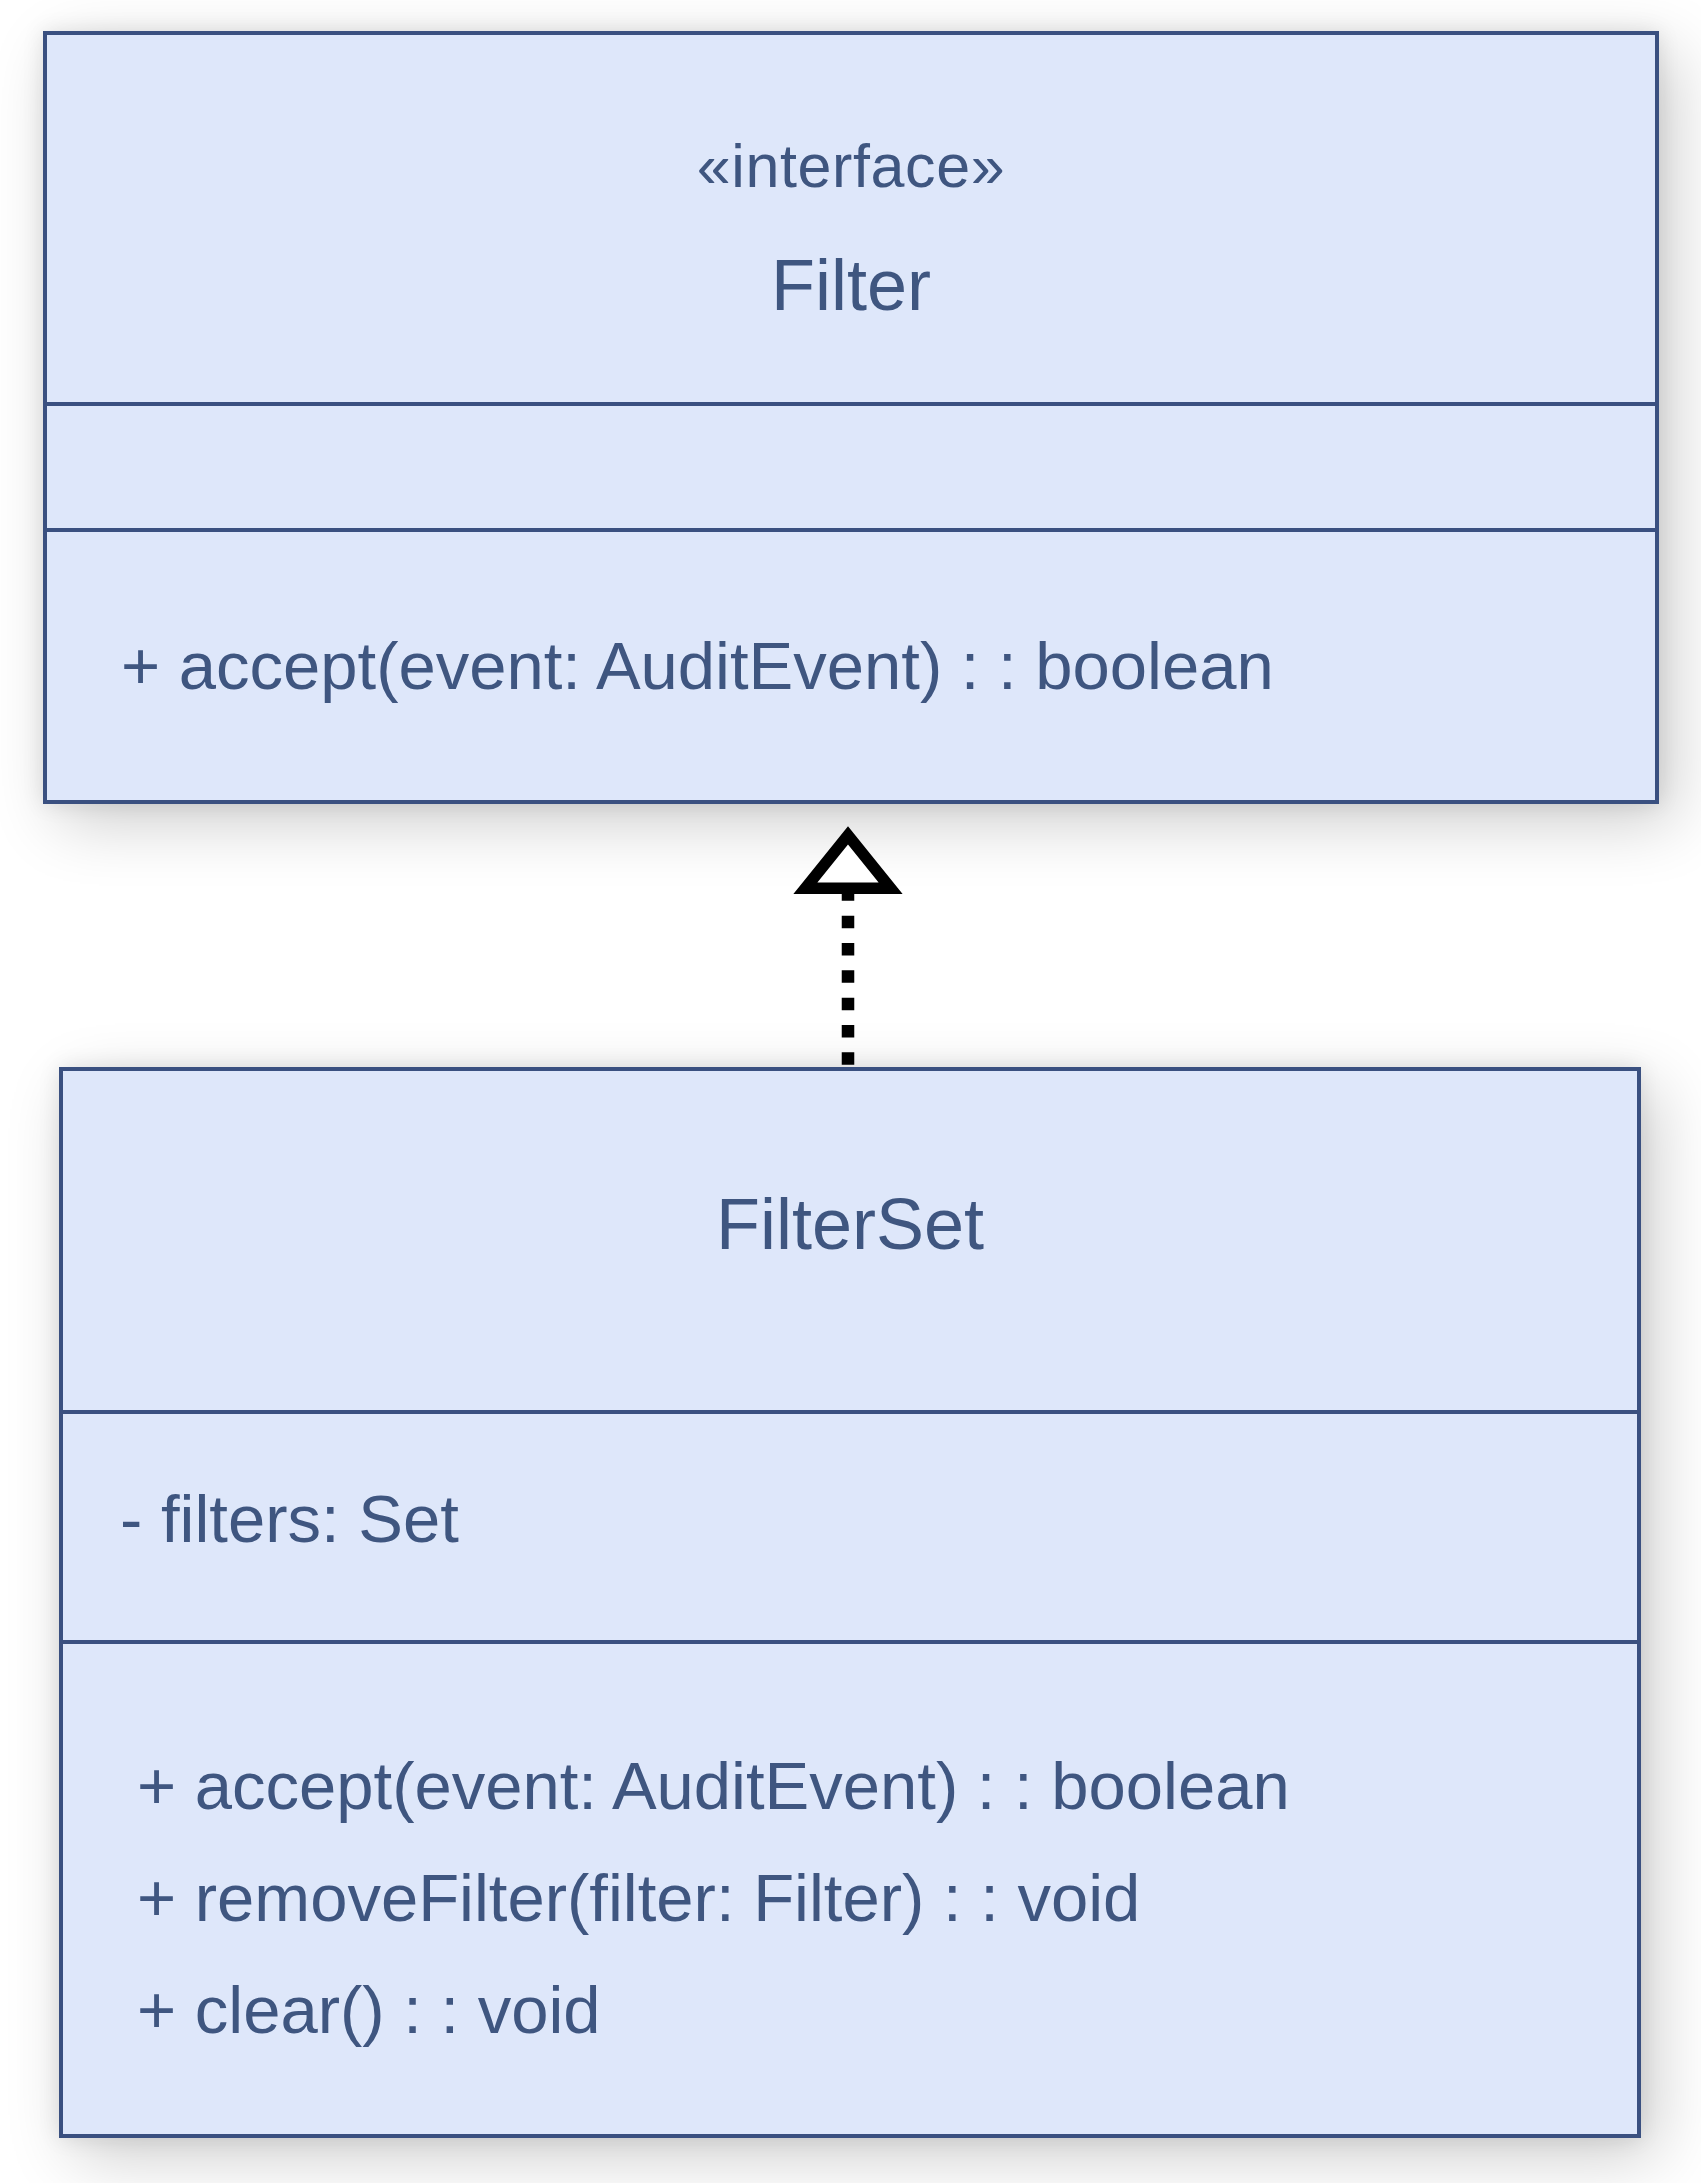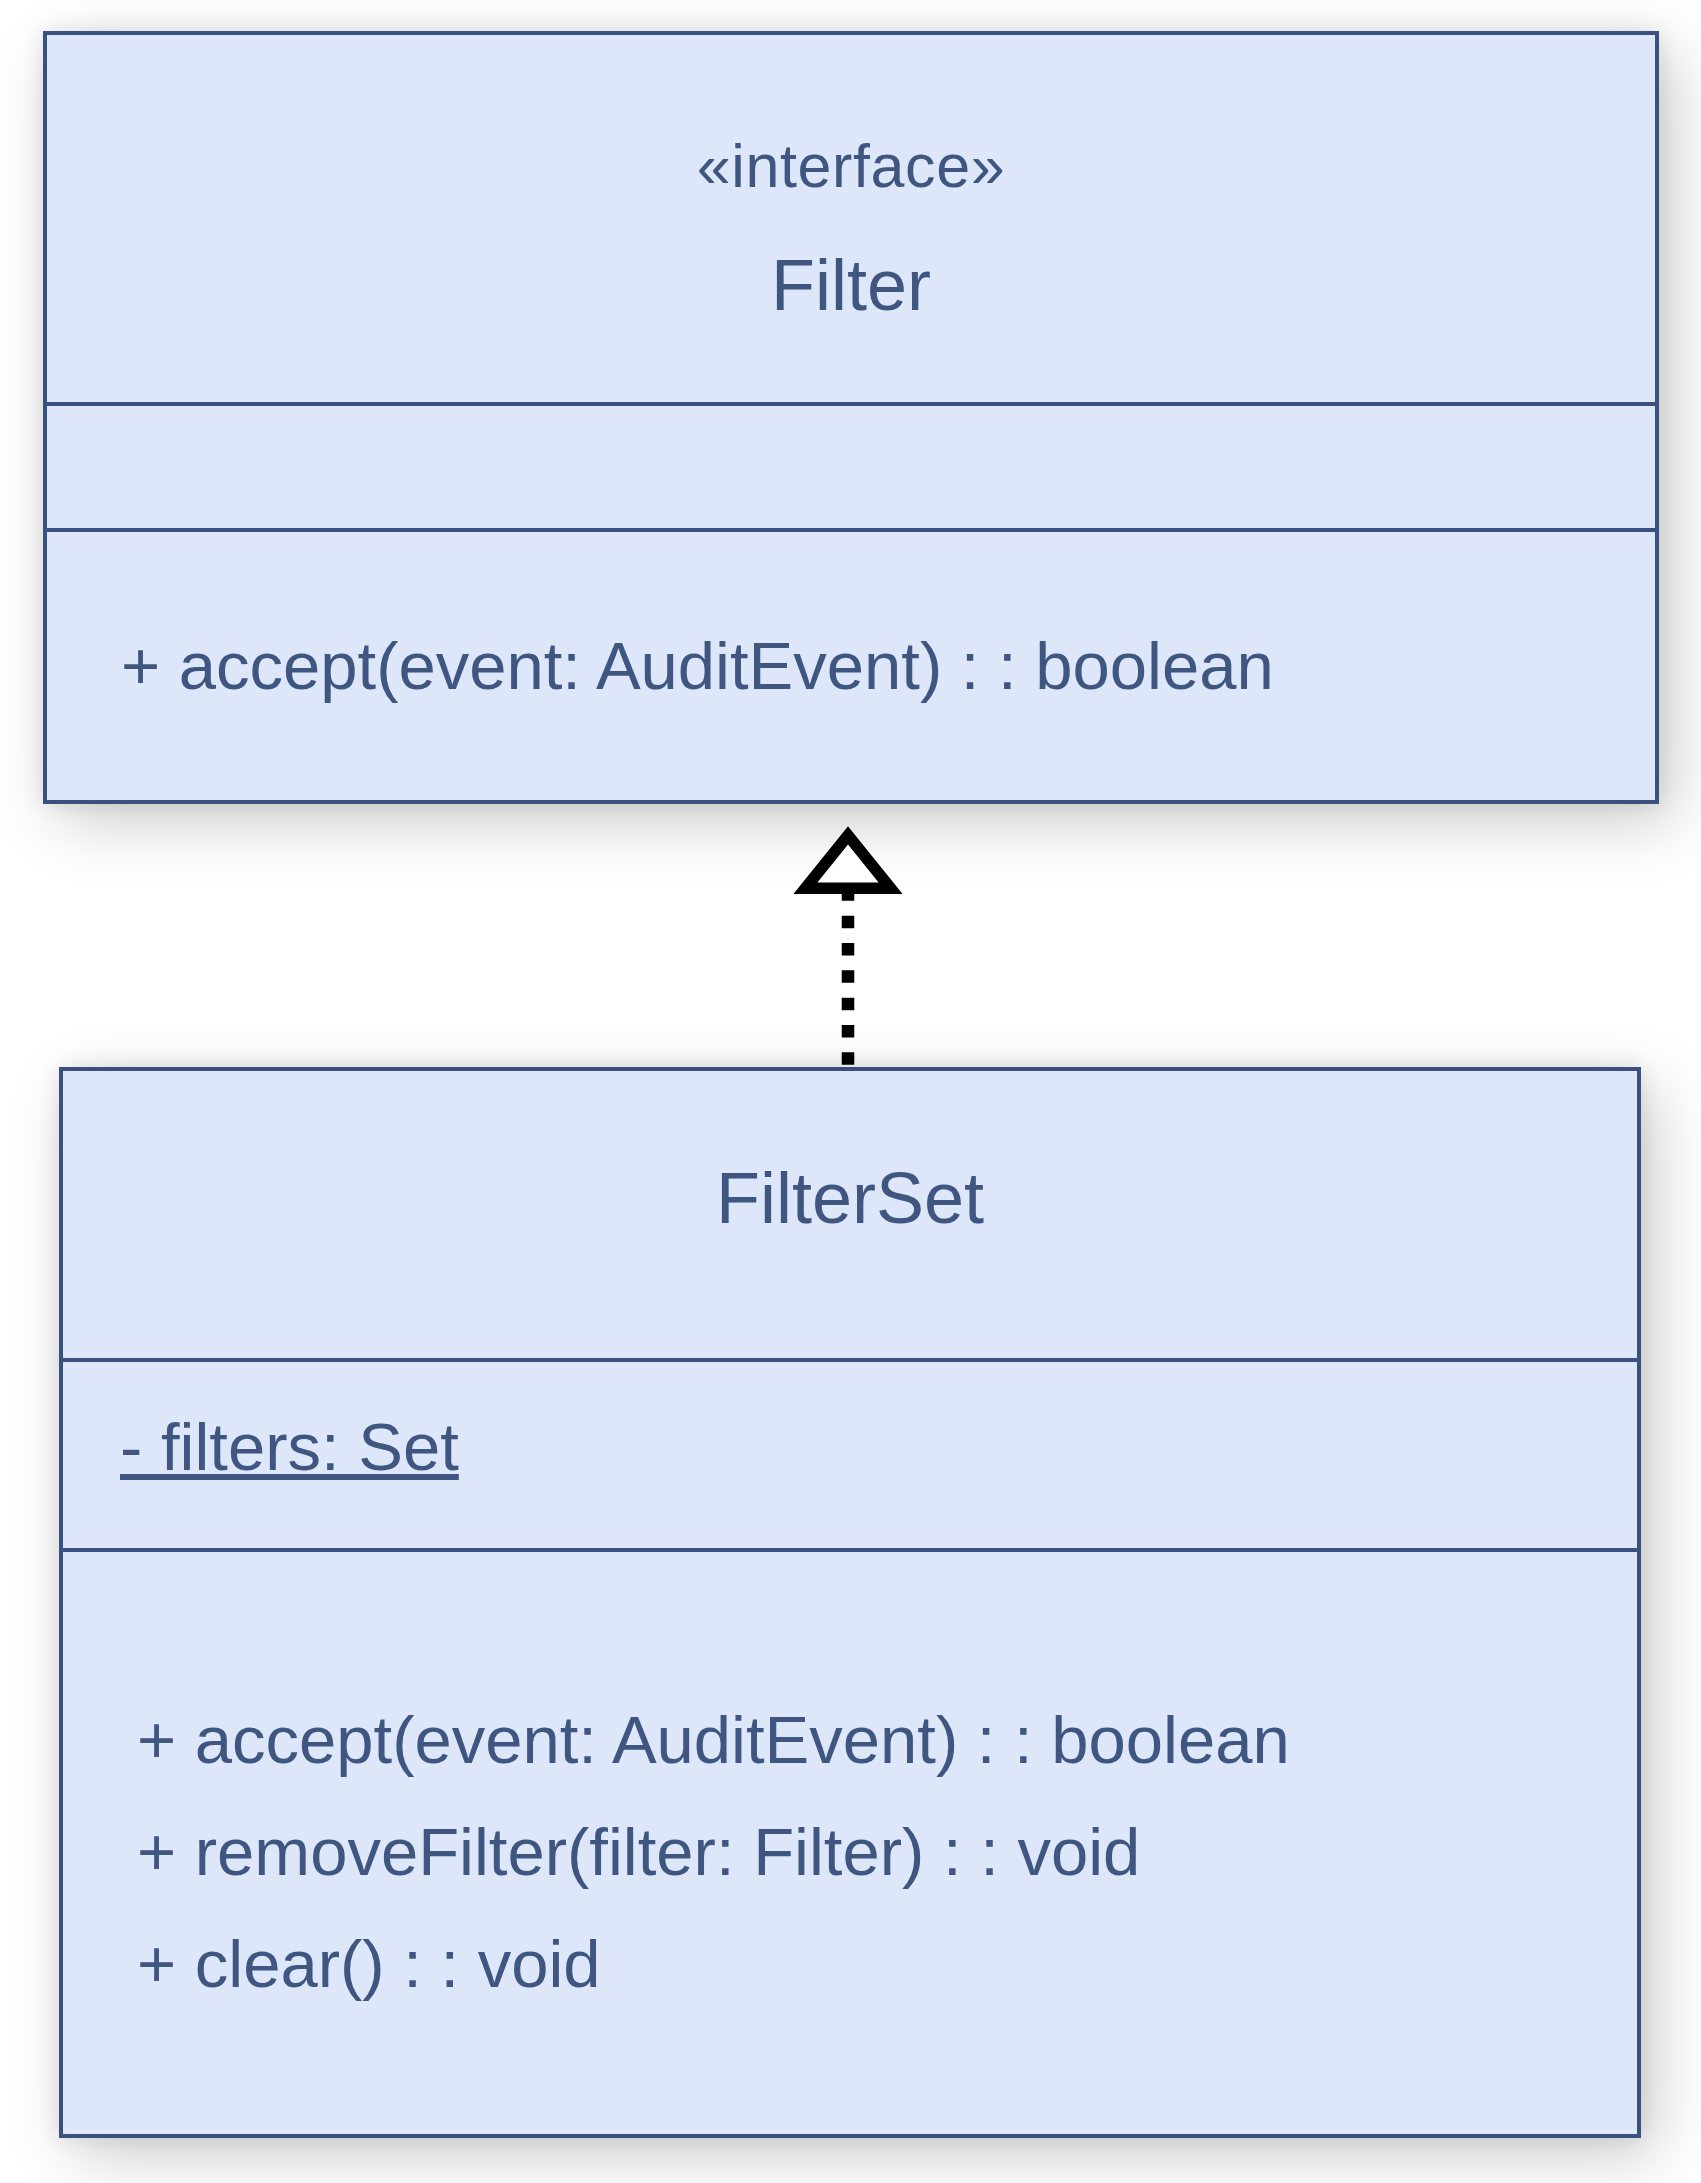--- a/index.html
+++ b/index.html
@@ -31,36 +31,36 @@
   #filterset-box{left:59px;top:1067px;width:1582px;height:1071px;}
 
   .compartment{width:100%;}
   .compartment + .compartment{border-top:4.5px solid var(--box-border);}
 
   .title-compartment{
     display:flex;flex-direction:column;
     align-items:center;justify-content:center;
   }
   #filter-box .title-compartment{height:367px;gap:52px;padding-top:20.5px;}
-  #filterset-box .title-compartment{height:287px;padding-bottom:34px;}
+  #filterset-box .title-compartment{height:339px;padding-bottom:34px;}
 
   .stereotype{
     font-size:61px;font-weight:400;line-height:1;
     letter-spacing:0.6px;
   }
   .class-name{
     font-size:72px;font-weight:400;line-height:1;
   }
 
   .attrs-compartment{
     display:flex;flex-direction:column;justify-content:center;
     padding-left:57px;
   }
   #filter-box .attrs-compartment{height:126px;}
-  #filterset-box .attrs-compartment{height:190px;padding-bottom:17px;text-decoration:underline;}
+  #filterset-box .attrs-compartment{height:230px;padding-bottom:17px;}
 
   .methods-compartment{
     display:flex;flex-direction:column;justify-content:center;
     padding-left:74px;
   }
   #filter-box .methods-compartment{flex:1;}
   #filterset-box .methods-compartment{flex:1;padding-top:17px;}
 
   .member{
     font-size:67px;font-weight:400;line-height:112px;

